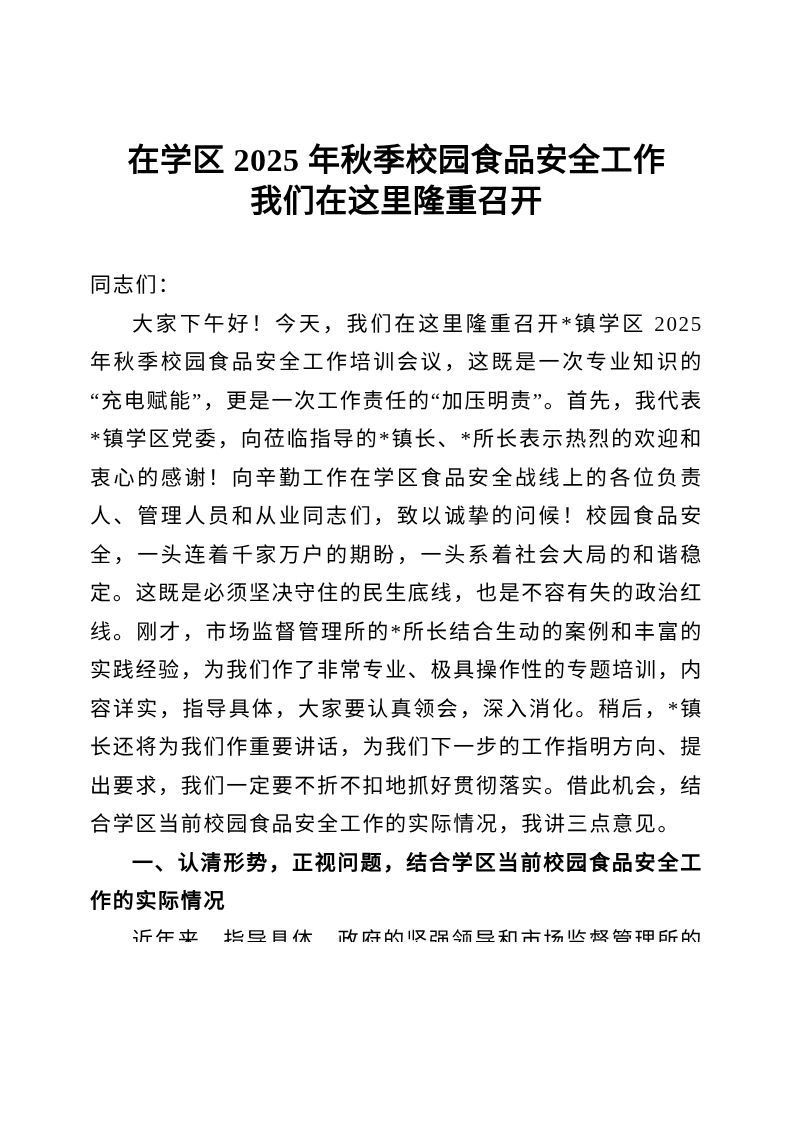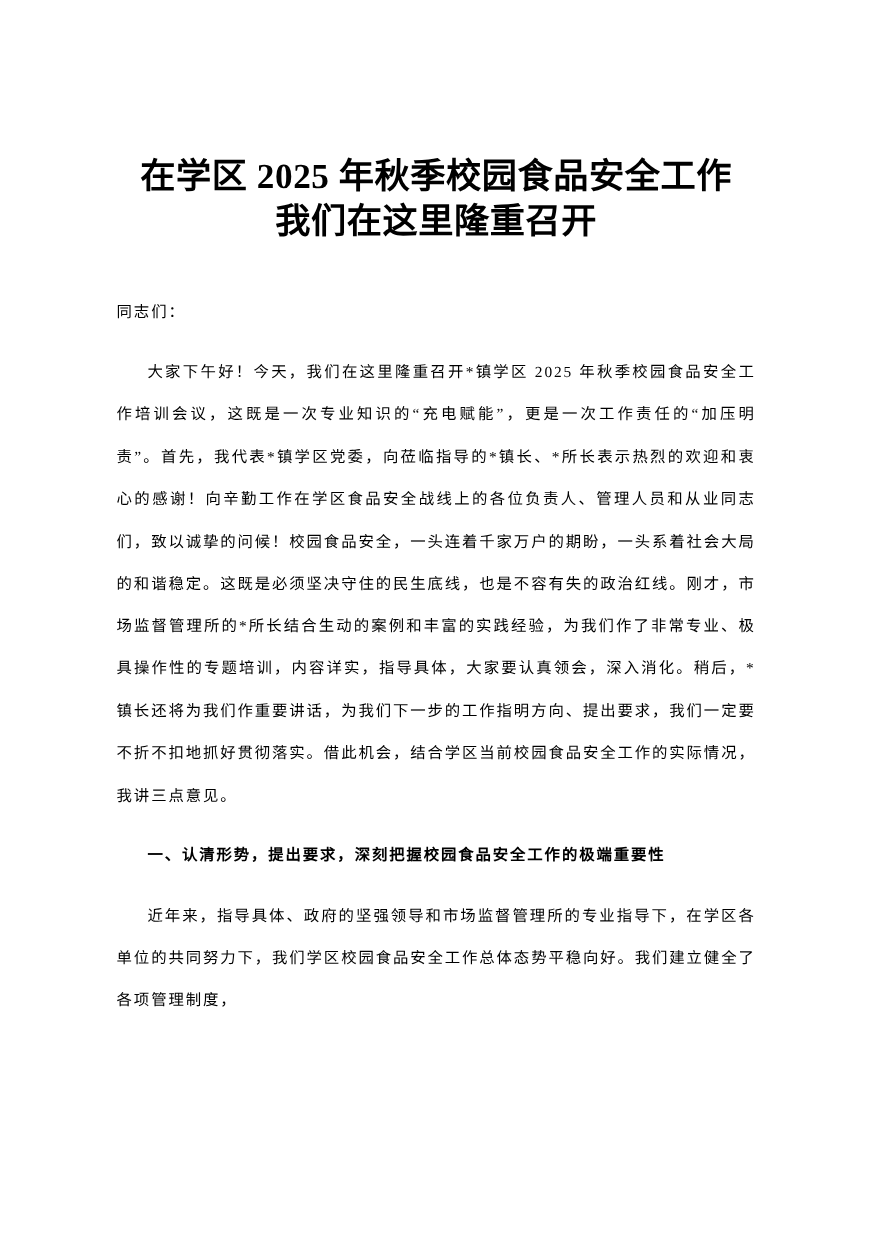--- a/index.html
+++ b/index.html
@@ -23,22 +23,22 @@
     font-size: 32px;
     line-height: 41px;
     font-weight: bold;
     text-align: center;
     letter-spacing: 0.5px;
   }
   .doc-title .title-line {
     display: block;
   }
   .doc-body p {
-    margin: 16px;
-    font-size: 14px;
+    margin: 0;
+    font-size: 21px;
     line-height: 38.5px;
     letter-spacing: 1.7px;
     text-align: justify;
     text-justify: inter-ideograph;
   }
   .para-salutation {
     text-indent: 0;
   }
   .para-body {
     text-indent: 2em;
@@ -55,17 +55,17 @@
   <h1 class="doc-title">
     <span class="title-line">在学区 2025 年秋季校园食品安全工作</span>
     <span class="title-line">我们在这里隆重召开</span>
   </h1>
 
   <div class="doc-body">
     <p class="para-salutation">同志们：</p>
 
     <p class="para-body">大家下午好！今天，我们在这里隆重召开*镇学区 2025 年秋季校园食品安全工作培训会议，这既是一次专业知识的“充电赋能”，更是一次工作责任的“加压明责”。首先，我代表*镇学区党委，向莅临指导的*镇长、*所长表示热烈的欢迎和衷心的感谢！向辛勤工作在学区食品安全战线上的各位负责人、管理人员和从业同志们，致以诚挚的问候！校园食品安全，一头连着千家万户的期盼，一头系着社会大局的和谐稳定。这既是必须坚决守住的民生底线，也是不容有失的政治红线。刚才，市场监督管理所的*所长结合生动的案例和丰富的实践经验，为我们作了非常专业、极具操作性的专题培训，内容详实，指导具体，大家要认真领会，深入消化。稍后，*镇长还将为我们作重要讲话，为我们下一步的工作指明方向、提出要求，我们一定要不折不扣地抓好贯彻落实。借此机会，结合学区当前校园食品安全工作的实际情况，我讲三点意见。</p>
 
-    <p class="para-heading">一、认清形势，提出要求，深刻把握校园食品安全工作的极端重要性</p>
+    <p class="para-heading">一、认清形势，正视问题，结合学区当前校园食品安全工作的实际情况</p>
 
     <p class="para-body">近年来，指导具体、政府的坚强领导和市场监督管理所的专业指导下，在学区各单位的共同努力下，我们学区校园食品安全工作总体态势平稳向好。我们建立健全了各项管理制度，</p>
   </div>
 </div>
 
 </body></html>

